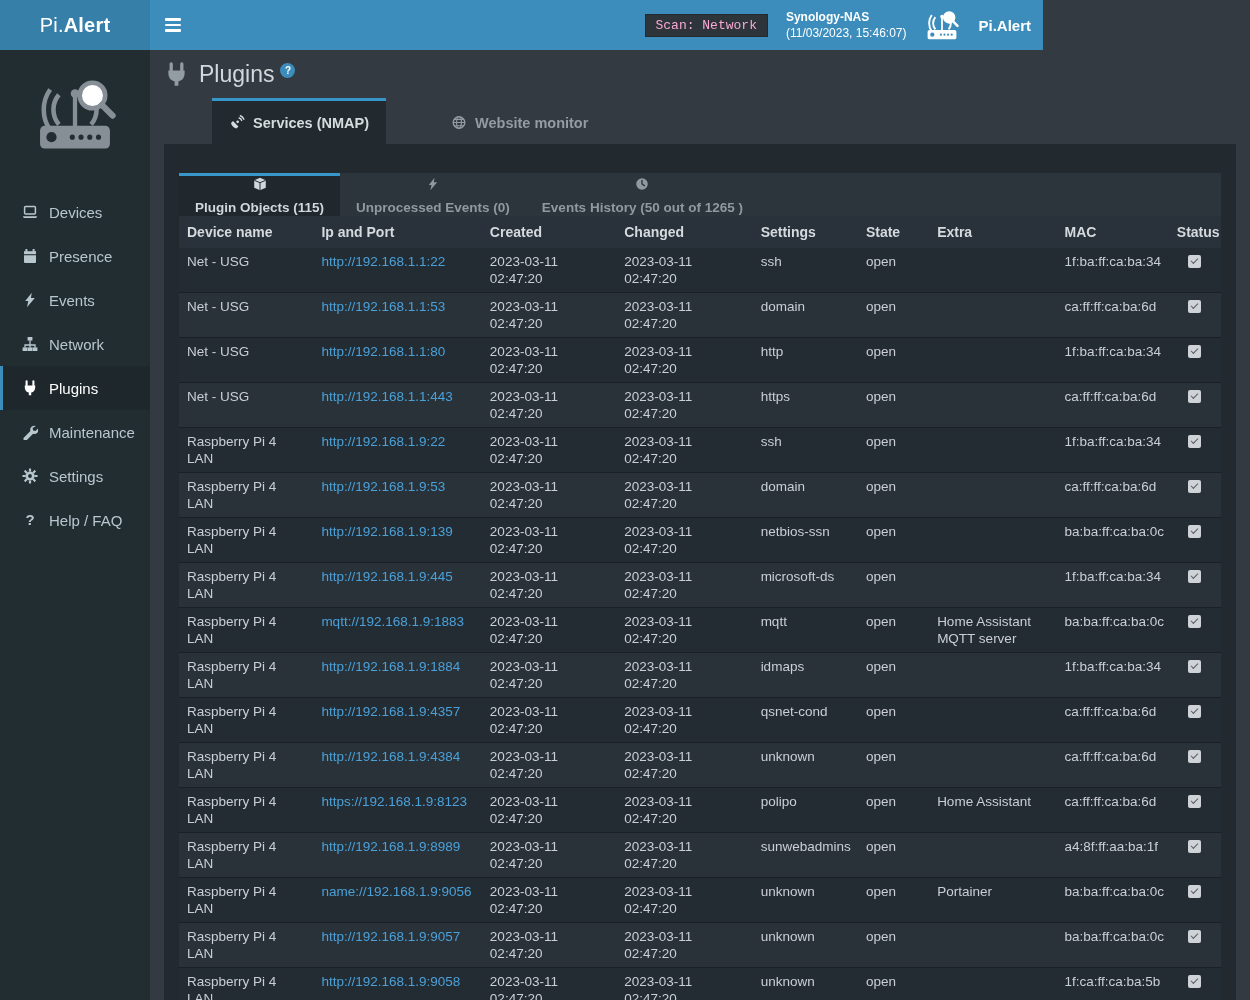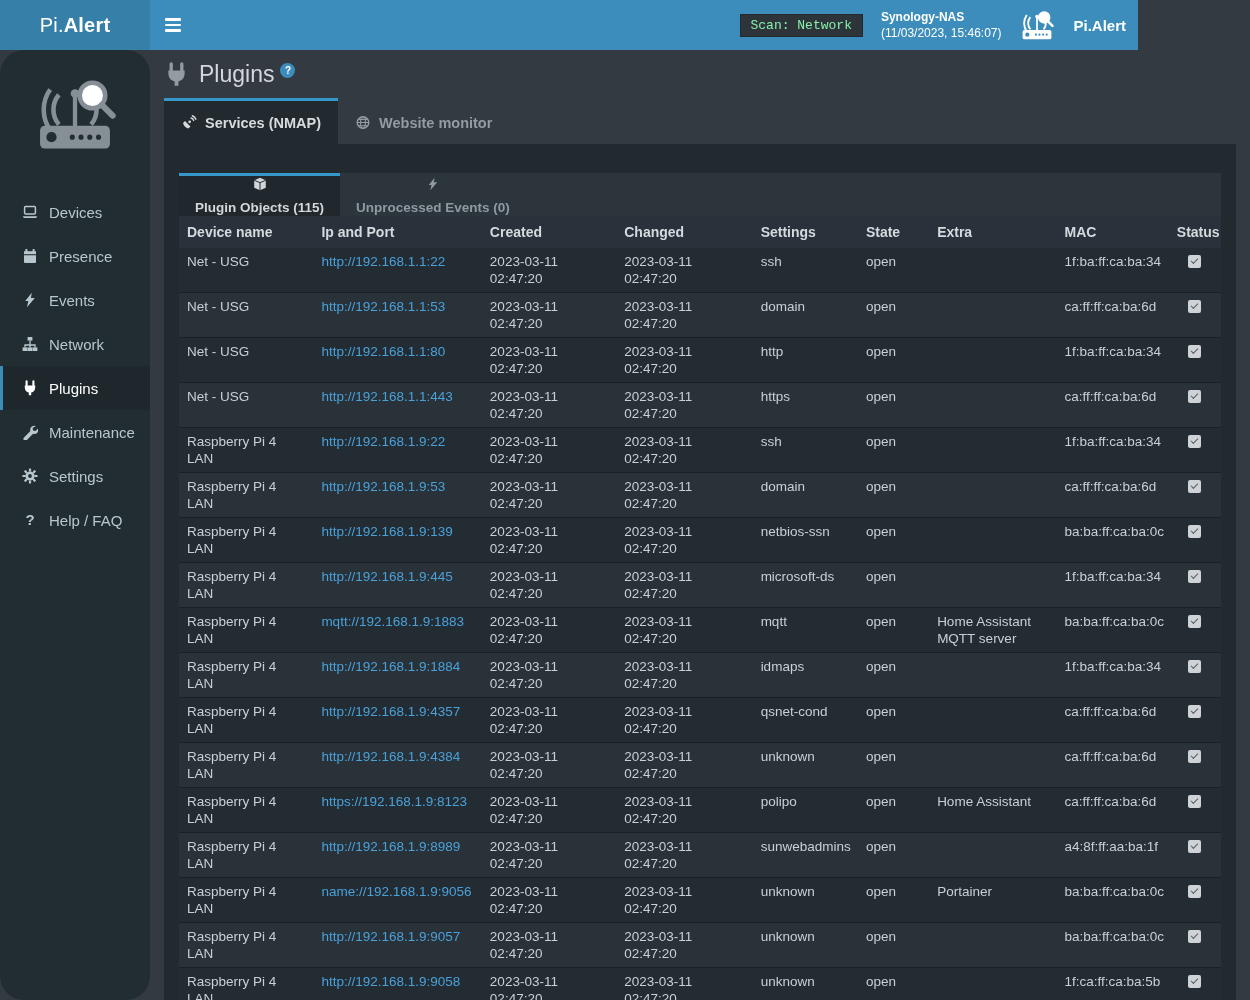--- a/index.html
+++ b/index.html
@@ -2,46 +2,46 @@
 <html><head>
 <meta charset="utf-8">
 <style>
   html,body{margin:0;padding:0;}
   body{
     width:1250px;height:1000px;overflow:hidden;position:relative;
     background:#333a41;font-family:"Liberation Sans",sans-serif;
     -webkit-font-smoothing:antialiased;
   }
   
-  .hdr{position:absolute;top:0;left:0;width:1138px;height:50px;background:#3c8dbc;display:flex;align-items:stretch;z-index:5;}
+  .hdr{position:absolute;top:0;left:0;width:1043px;height:50px;background:#3c8dbc;display:flex;align-items:stretch;z-index:5;}
   .brand{width:150px;background:#367fa9;color:#fff;display:flex;align-items:center;justify-content:center;font-size:20px;letter-spacing:.2px;}
   .brand b{font-weight:700;}
   .hamb{width:46px;display:flex;flex-direction:column;align-items:center;justify-content:center;gap:3px;cursor:pointer;}
   .hamb span{display:block;width:16px;height:2.4px;background:#fff;border-radius:1px;}
   .hdr-right{margin-left:auto;display:flex;align-items:center;padding-right:12px;gap:18px;}
-  .scan-badge{font-family:"Liberation Mono","DejaVu Sans Mono",monospace;font-size:13px;color:#86efac;background:#2e353a;border:1px solid #23292d;border-radius:0;padding:3px 10px;}
+  .scan-badge{font-family:"Liberation Mono","DejaVu Sans Mono",monospace;font-size:13px;color:#f9a8d4;background:#2e353a;border:1px solid #23292d;border-radius:0;padding:3px 10px;}
   .hostinfo{color:#fff;font-size:12px;line-height:1.35;}
   .hostinfo .hn{font-weight:700;}
   .hbrand{color:#fff;font-weight:700;font-size:15px;}
   .hdr-logo{width:36px;height:31px;color:#fff;--hole:#3c8dbc;}
   
-  .sidebar{position:absolute;top:50px;left:0;width:150px;height:950px;background:#222d32;z-index:4;border-radius:24px;}
+  .sidebar{position:absolute;top:50px;left:0;width:150px;height:950px;background:#222d32;z-index:4;}
   .biglogo{width:86px;height:102px;margin:14px auto 0;display:block;color:#878f96;--hole:#222d32;}
   .side-menu{margin-top:24px;}
   .side-item{display:flex;align-items:center;height:44px;color:#b8c7ce;font-size:15px;border-left:3px solid transparent;padding-left:19px;gap:11px;cursor:pointer;}
   .side-item.active{background:#1e282c;border-left-color:#3c8dbc;color:#fff;}
   .icn{width:16px;height:16px;flex:0 0 16px;}
   
   .content{position:absolute;top:50px;left:150px;width:1100px;height:950px;}
   .page-head{display:flex;align-items:center;padding:11px 14px 5px;gap:10px;}
   .page-head .icn-big{width:25px;height:25px;color:#949ca3;}
   .page-title{font-size:23px;font-weight:400;color:#d3d8dc;margin:0;}
   .qbadge{width:15px;height:15px;border-radius:50%;background:#3c8dbc;color:#fff;font-size:10px;font-weight:700;display:inline-flex;align-items:center;justify-content:center;align-self:flex-start;margin:2px 0 0 -4px;cursor:pointer;}
   .outer-tabs{margin:5px 14px 0;display:flex;height:46px;}
-  .otab{display:flex;align-items:center;gap:8px;padding:0 17px;font-size:14.5px;font-weight:600;color:#929ca2;border-top:3px solid transparent;cursor:pointer;}
+  .otab{display:flex;align-items:center;gap:8px;padding:0 17px;font-size:14.5px;font-weight:600;color:#929ca2;border-top:3px solid transparent;cursor:pointer;margin-left:48px;}
   .otab.active{background:#222a30;border-top-color:#3796ca;color:#d6dbde;}
   .otab .icn{width:15px;height:15px;}
   .panel{margin:0 14px;background:#222a30;padding:29px 15px 0;min-height:866px;box-sizing:border-box;}
   .inner-tabs{display:flex;background:#2c353c;height:43px;}
   .itab{display:flex;align-items:center;gap:8px;padding:0 16px;font-size:13.5px;font-weight:600;color:#8f99a0;border-top:3px solid transparent;cursor:pointer;flex-direction:column;}
   .itab.active{background:#20282e;border-top-color:#3796ca;color:#d2d7db;}
   .itab .icn{width:14px;height:14px;}
   
   table{width:100%;border-collapse:collapse;table-layout:fixed;font-size:13.5px;color:#c9cfd4;}
   thead th{text-align:left;font-size:14px;font-weight:700;color:#d5dade;background:#29323b;padding:8px;cursor:pointer;}
@@ -249,20 +249,26 @@
           <svg class="icn">
             <use href="#sym-cube"></use>
           </svg>
           <span>Plugin Objects (115)</span>
         </div>
         <div class="itab">
           <svg class="icn">
             <use href="#sym-bolt"></use>
           </svg>
           <span>Unprocessed Events (0)</span>
+        </div>
+        <div class="itab">
+          <svg class="icn">
+            <use href="#sym-clock"></use>
+          </svg>
+          <span>Events History (50 out of 1265 )</span>
         </div>
       </div>
     <table>
       <colgroup>
         <col style="width:134px">
           <col style="width:168px">
           <col style="width:134px">
         <col style="width:136px">
           <col style="width:105px">
           <col style="width:71px">

